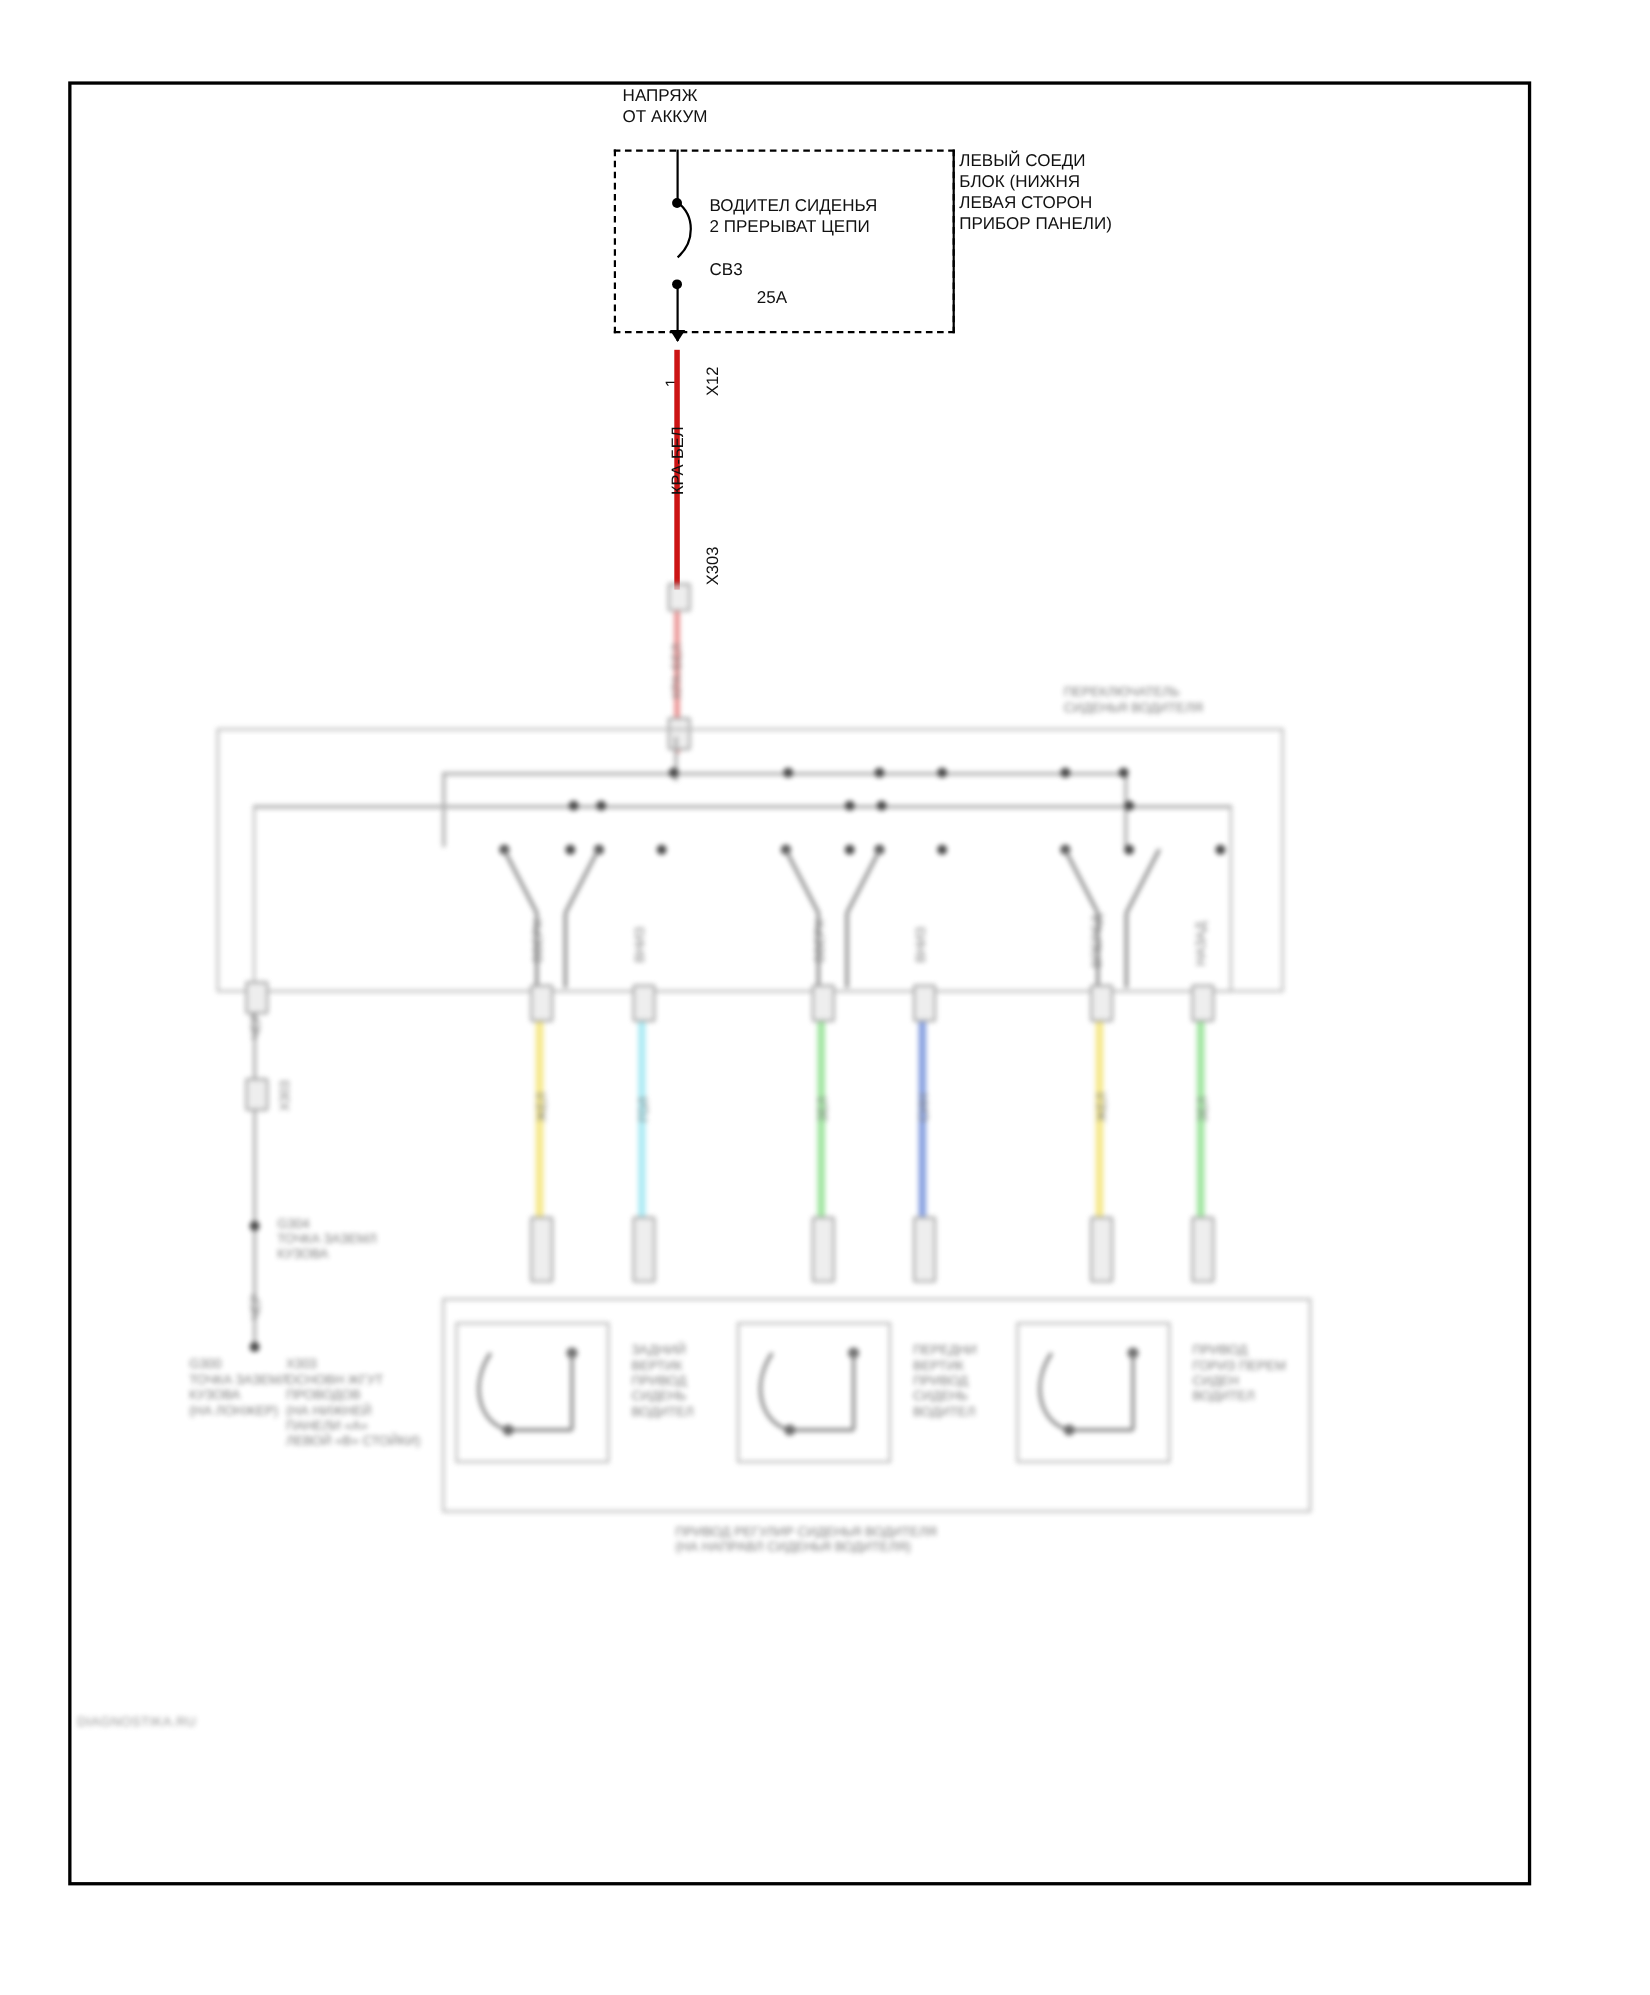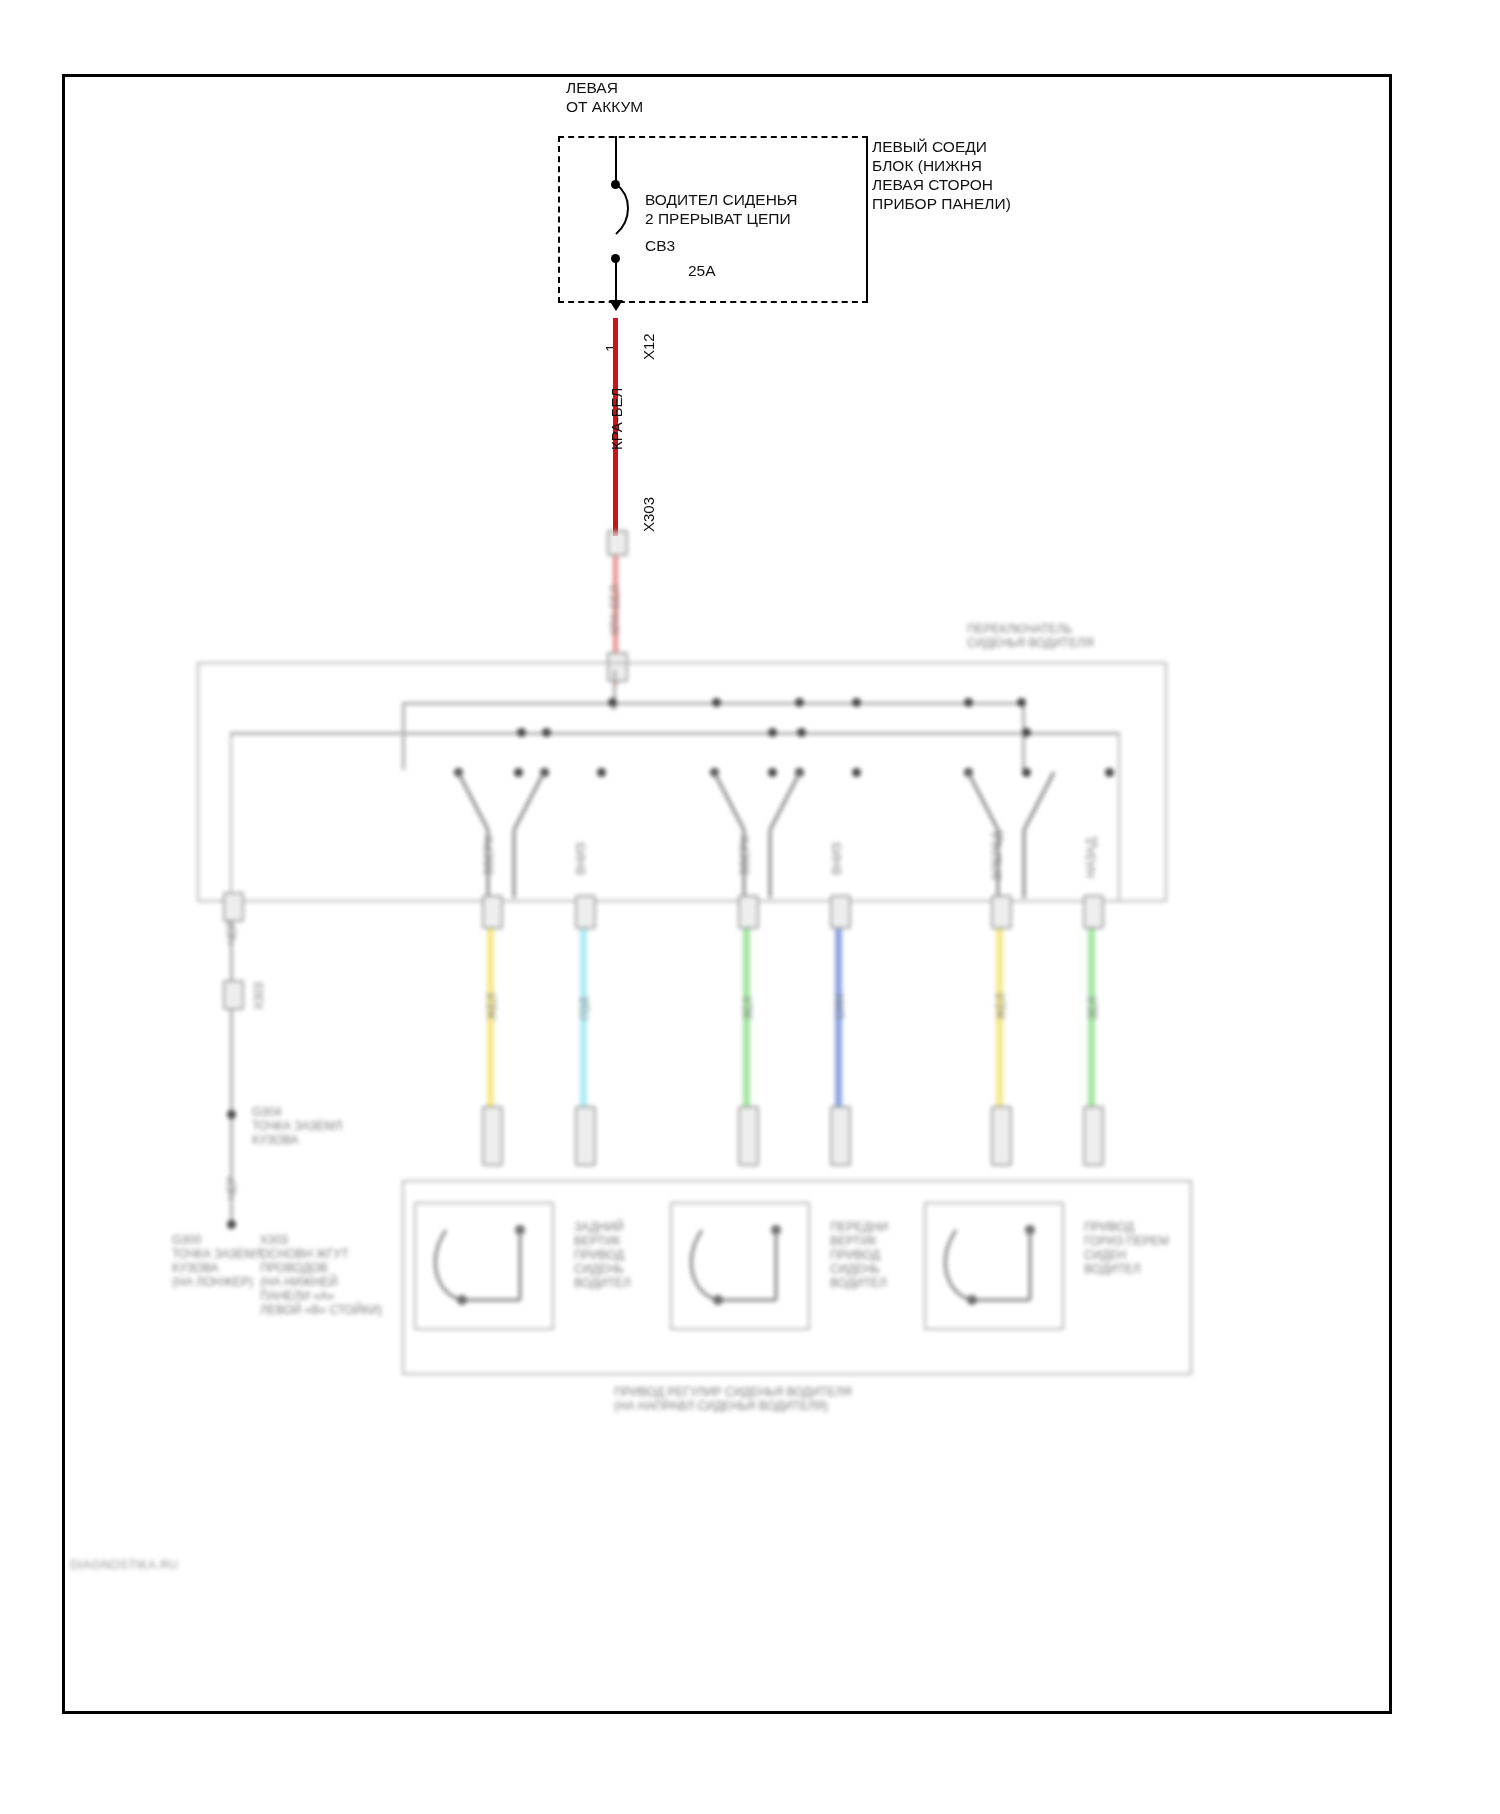--- a/index.html
+++ b/index.html
@@ -25,36 +25,36 @@
 </style>
 </head>
 <body>
 
 <div class="sheet">
 
   <div class="frame"></div>
 
   <div class="crisp">
 
-    <div class="lbl" style="left:566px;top:78px;">ЛЕВАЯ
+    <div class="lbl" style="left:566px;top:78px;">НАПРЯЖ
 ОТ АККУМ</div>
 
     <div class="dash" style="left:558px;top:136px;width:310px;height:167px;"></div>
 
     <div class="wire" style="left:615px;top:136px;width:2px;height:48px;"></div>
     <div class="dot" style="left:611px;top:180px;"></div>
 
     <svg class="crisp" style="left:598px;top:182px;width:40px;height:72px;" width="40" height="72">
       <path d="M18,2 C34,14 34,38 18,52" fill="none" stroke="#000" stroke-width="2"></path>
     </svg>
     <div class="dot" style="left:611px;top:254px;"></div>
     <div class="wire" style="left:615px;top:258px;width:2px;height:52px;"></div>
     <div class="arrow" style="left:609px;top:300px;"></div>
 
-    <div class="lbl" style="left:645px;top:190px;">ВОДИТЕЛ СИДЕНЬЯ
+    <div class="lbl" style="left:645px;top:178px;">ВОДИТЕЛ СИДЕНЬЯ
 2 ПРЕРЫВАТ ЦЕПИ</div>
     <div class="lbl" style="left:645px;top:236px;">CB3</div>
     <div class="lbl" style="left:645px;top:261px;margin-left:43px;">25A</div>
 
     <div class="wire" style="left:866px;top:137px;width:2px;height:165px;"></div>
     <div class="lbl" style="left:872px;top:137px;">ЛЕВЫЙ СОЕДИ
 БЛОК (НИЖНЯ
 ЛЕВАЯ СТОРОН
 ПРИБОР ПАНЕЛИ)</div>
 

